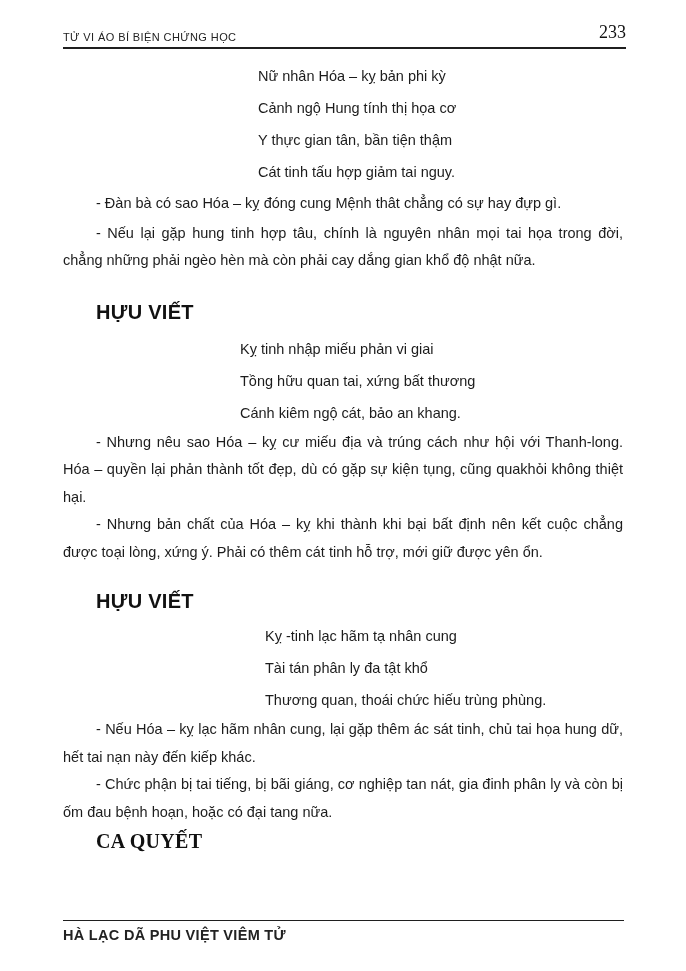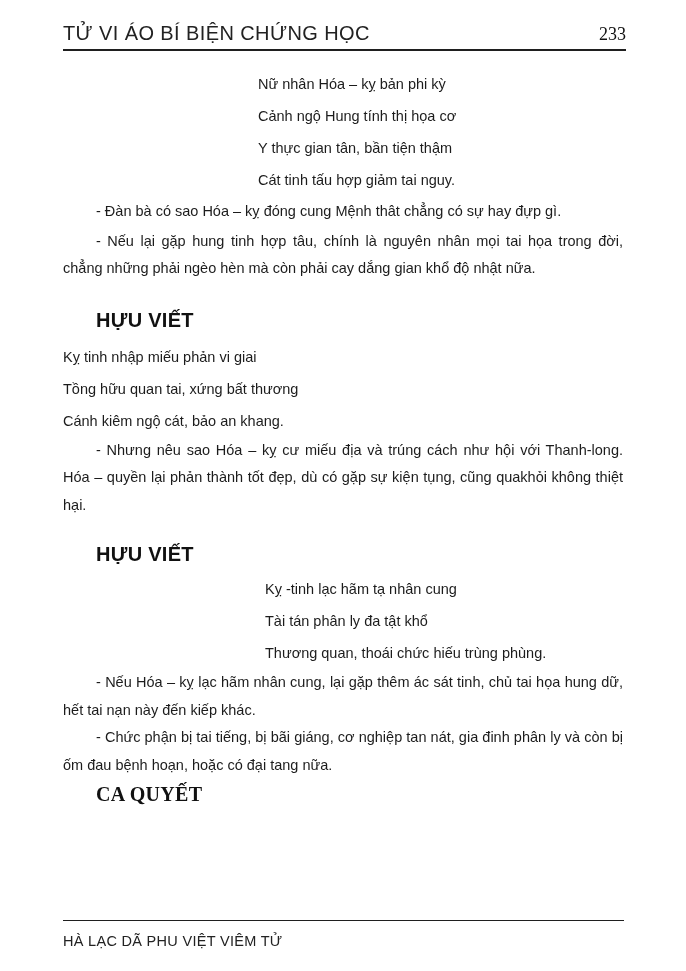--- a/index.html
+++ b/index.html
@@ -22,40 +22,40 @@
     left: 63px;
     right: 60px;
     top: 22px;
     border-bottom: 2px solid #1f1f1f;
     padding-bottom: 4px;
     display: flex;
     justify-content: space-between;
     align-items: flex-end;
   }
   .header-title {
-    font-size: 20px;
+    font-size: 11px;
     letter-spacing: 0.4px;
     color: #222222;
   }
   .header-pagenum {
     font-family: "Liberation Serif", serif;
     font-size: 18px;
     color: #111111;
   }
   
   .content {
     position: absolute;
     left: 63px;
     right: 63px;
-    top: 64px;
+    top: 56px;
     font-size: 14.5px;
   }
   .verse-group { margin: 0; }
   .vg1 { margin-top: 4px;  margin-left: 195px; }
-  .vg2 { margin-top: 12px; }
+  .vg2 { margin-top: 12px; margin-left: 177px; }
   .vg3 { margin-top: 10px; margin-left: 202px; }
   .verse-line {
     line-height: 32px;
     white-space: nowrap;
     color: #1c1c1c;
   }
   p.body-para {
     margin: 0;
     text-indent: 33px;
     line-height: 27.5px;
@@ -75,21 +75,22 @@
   .h1 { margin-top: 28px; }
   .h2 { margin-top: 26px; }
   .h3 { margin-top: 6px; font-family: Liberation Serif, serif; }
   
   .footer {
     position: absolute;
     left: 63px;
     right: 62px;
     top: 920px;
     border-top: 1.5px solid #1f1f1f;
-    padding-top: 11px;
+    padding-top: 5px;
+    font-weight: bold;
   }
   .footer-text {
     font-size: 14.5px;
     letter-spacing: 0.3px;
     color: #222222;
   }
 </style>
 </head>
 <body>
 
@@ -114,20 +115,21 @@
 
     <div class="section-heading h1">HỰU VIẾT</div>
 
     <div class="verse-group vg2">
       <div class="verse-line">Kỵ  tinh nhập miếu phản vi giai</div>
       <div class="verse-line">Tồng hữu quan tai, xứng bất thương</div>
       <div class="verse-line">Cánh kiêm ngộ cát, bảo an khang.</div>
     </div>
 
     <p class="body-para">- Nhưng nêu sao Hóa – kỵ cư miếu địa và trúng cách như hội với Thanh-long. Hóa – quyền lại phản thành tốt đẹp, dù có gặp sự kiện tụng, cũng quakhỏi không thiệt hại.</p>
+    <p class="body-para">- Nhưng bản chất của Hóa – kỵ  khi thành khi bại bất định nên kết cuộc chẳng được toại lòng, xứng ý. Phải có thêm cát tinh hỗ trợ, mới giữ được yên ổn.</p>
 
     <div class="section-heading h2">HỰU VIẾT</div>
 
     <div class="verse-group vg3">
       <div class="verse-line">Kỵ -tinh lạc hãm tạ nhân cung</div>
       <div class="verse-line">Tài tán phân ly đa tật khổ</div>
       <div class="verse-line">Thương quan, thoái chức hiếu trùng phùng.</div>
     </div>
 
     <p class="body-para">- Nếu Hóa – kỵ lạc hãm nhân cung, lại gặp thêm ác sát tinh, chủ tai họa hung dữ, hết tai nạn này đến kiếp khác.</p>

